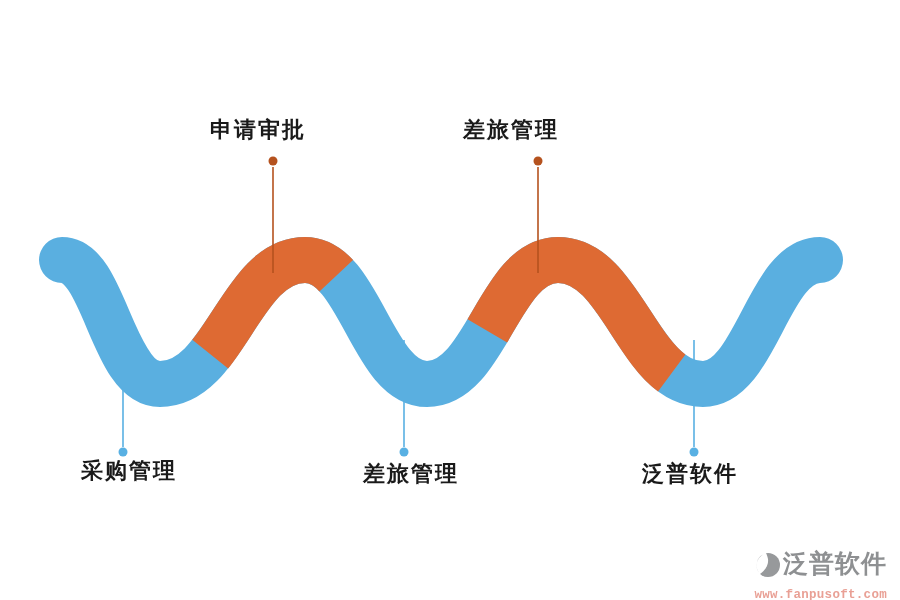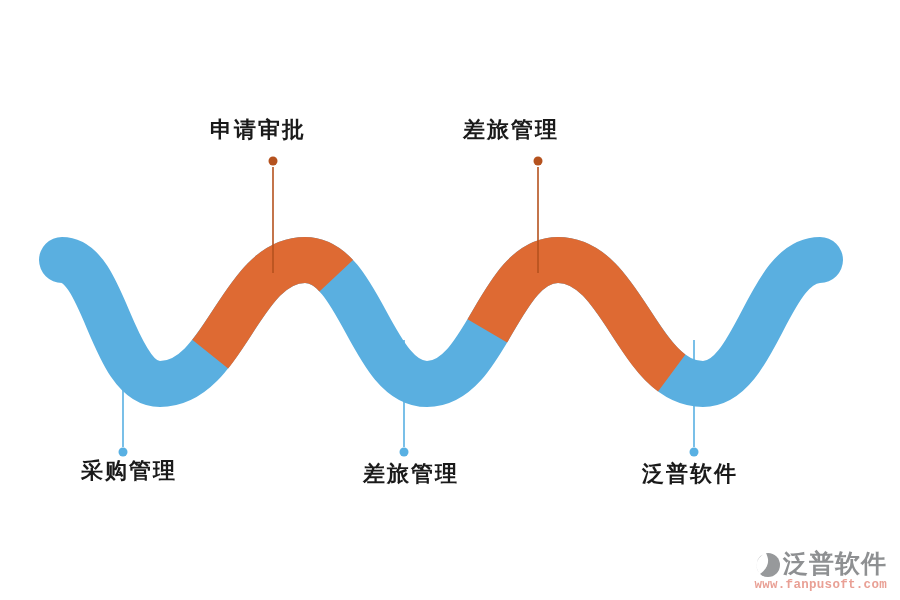--- a/index.html
+++ b/index.html
@@ -34,21 +34,21 @@
     justify-content:flex-end;
     gap:2px;
   }
   .watermark .brand{
     font-weight:bold;
     font-size:25px;
     letter-spacing:1px;
     color:#8e9092;
   }
   .watermark .url{
-    margin-top:1px;
+    margin-top:11px;
     font-weight:bold;
     font-size:12.5px;
     letter-spacing:0.3px;
     color:#e9a095;
   }
 </style>
 </head>
 <body>
 
 <div class="stage">

